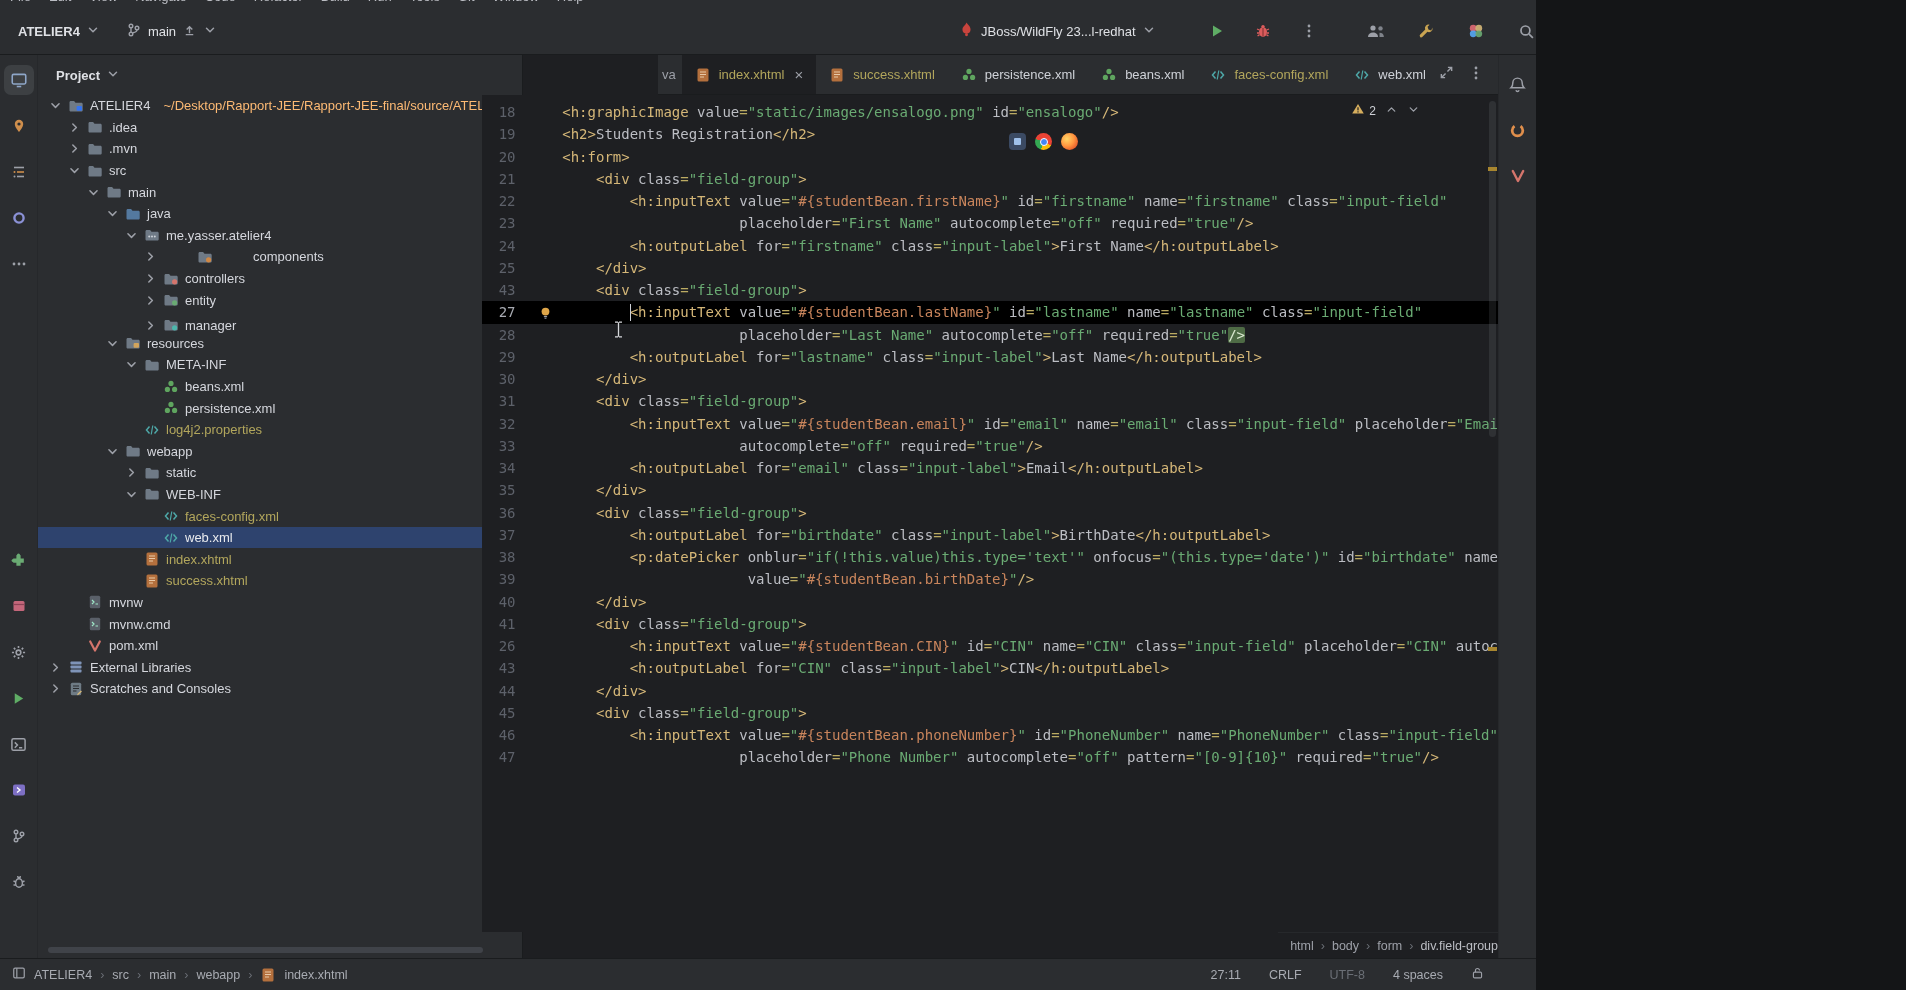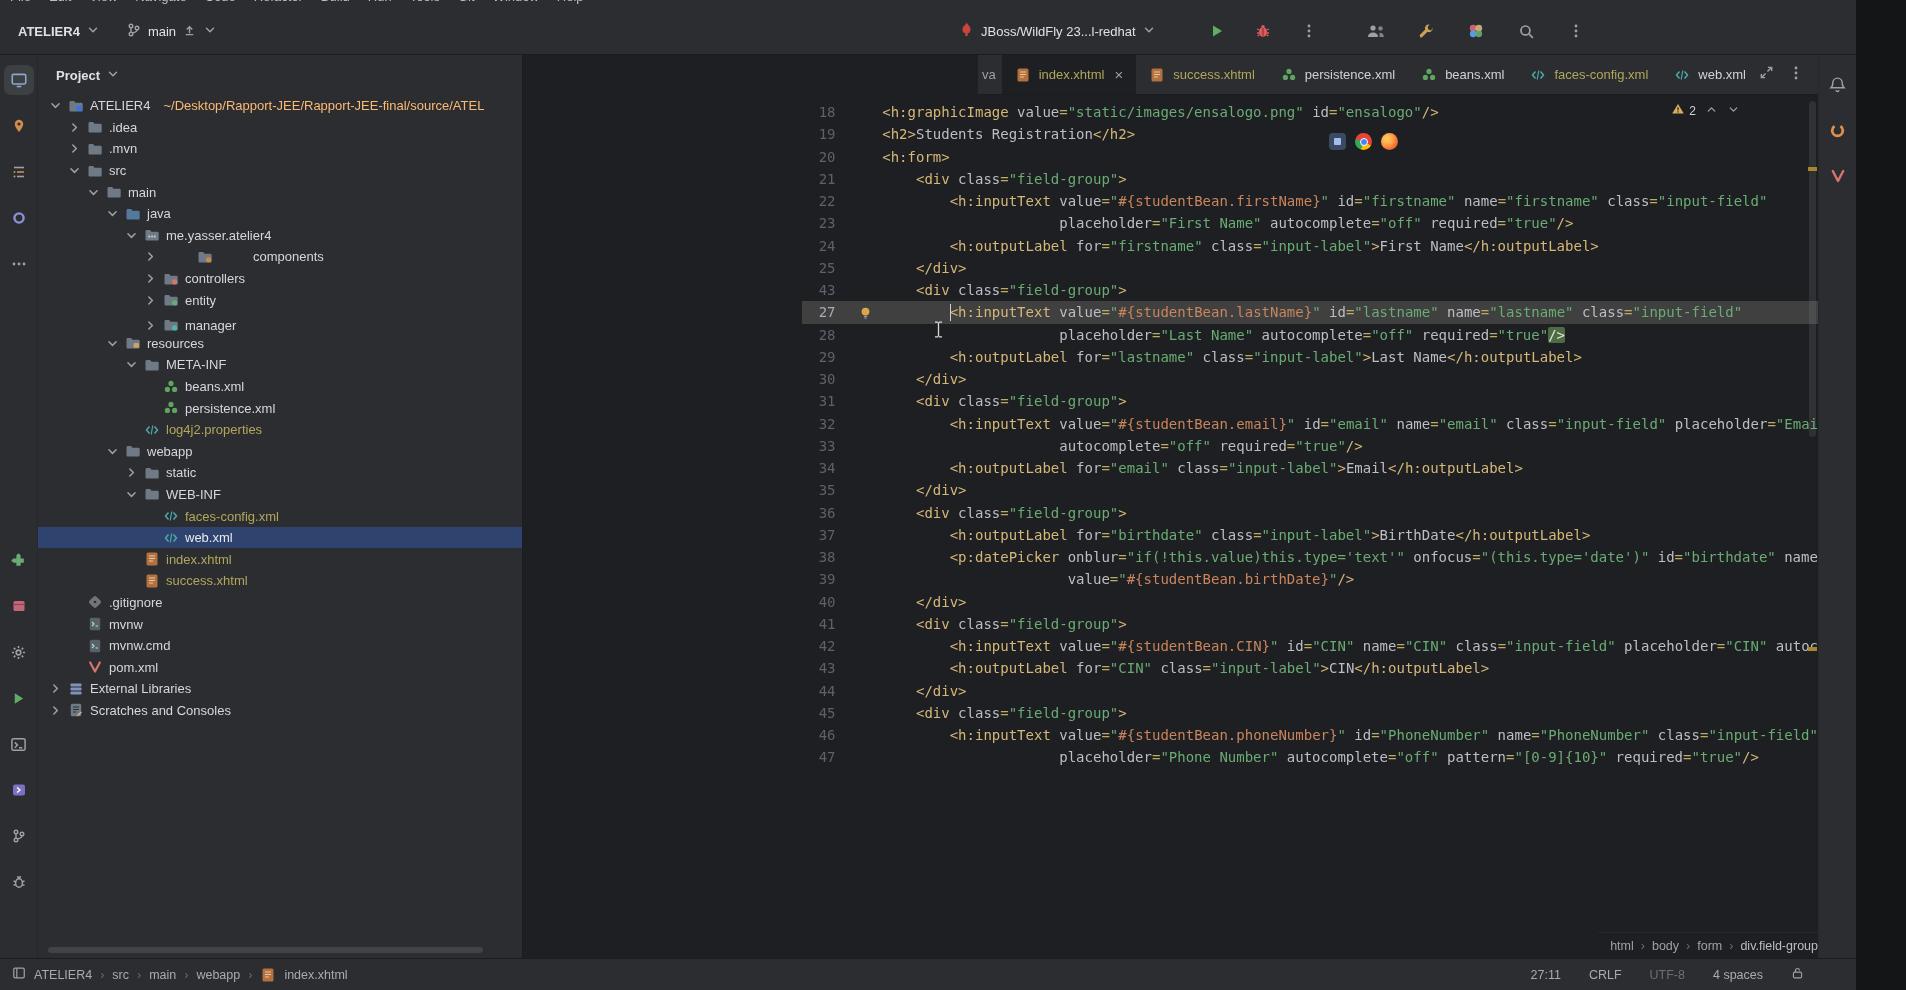--- a/index.html
+++ b/index.html
@@ -1,16 +1,16 @@
 <!DOCTYPE html>
 <html><head>
 <meta charset="utf-8">
 <style>
   html,body{margin:0;padding:0;background:#141517;}
-  .app{position:relative;width:1856px;height:990px;overflow:hidden;background:#1e1f22;
+  .app{position:relative;width:1536px;height:990px;overflow:hidden;background:#1e1f22;
        font-family:"Liberation Sans",sans-serif;color:#dfe1e5;-webkit-font-smoothing:antialiased;}
   
   .menubar{position:absolute;left:0;top:0;width:100%;height:8px;background:#2b2d30;overflow:hidden;}
   .menu-inner{display:flex;gap:18px;padding-left:10px;font-size:13px;line-height:20px;margin-top:-13px;color:#bcbec4;white-space:nowrap;}
   
   .toolbar{position:absolute;left:0;top:8px;width:100%;height:47px;background:#2b2d30;border-bottom:1px solid #1a1c1e;box-sizing:border-box;}
   .tb-left{position:absolute;left:10px;top:0;height:46px;display:flex;align-items:center;gap:10px;}
   .widget{display:flex;align-items:center;gap:6px;padding:5px 8px;border-radius:6px;font-size:13px;color:#dfe1e5;}
   .widget .wname{font-weight:600;}
   .tb-abs{position:absolute;top:0;height:46px;display:flex;align-items:center;gap:18px;}
@@ -41,21 +41,21 @@
   .tabbar{height:40px;background:#2b2d30;display:flex;align-items:stretch;border-bottom:1px solid #1a1c1e;box-sizing:border-box;}
   .partial-tab{display:flex;align-items:center;padding:0 6px 0 4px;color:#9da0a8;font-size:13px;}
   .tab{display:flex;align-items:center;gap:7px;padding:0 13px;font-size:13px;color:#cfd2d8;}
   .tab.active{background:#1e1f22;}
   .tclose{color:#9da0a8;font-size:15px;margin-left:3px;}
   .tab-actions{margin-left:auto;display:flex;align-items:center;gap:14px;padding-right:14px;}
   .codearea{position:relative;flex:1;background:#1e1f22;overflow:hidden;
             font-family:"DejaVu Sans Mono",monospace;font-size:14px;color:#bcbec4;}
   .codepad{padding-top:6px;}
   .crow{display:flex;height:22.25px;line-height:22.25px;position:relative;}
-  .crow.cur{background:#404040;}
+  .crow.cur{background:#000000;}
   .ln{flex:0 0 34px;text-align:right;padding-right:13px;color:#5d616a;}
   .cur .ln{color:#a8abb2;}
   .ct{white-space:pre;}
   .t{color:#d5b778;}
   .a{color:#bcab63;}
   .s{color:#6aab73;}
   .el{color:#c9855c;}
   .mtag{background:#4e6b45;color:#dcead2;border-radius:2px;}
   .caret{position:absolute;top:2.5px;width:1.6px;height:17px;background:#ced0d6;}
   .bulb{position:absolute;left:57px;top:3px;}
@@ -592,30 +592,20 @@
                 <rect x="2.5" y="1.5" width="11" height="13" rx="1.5" fill="#b4703d"></rect>
                 <path d="M5 5h6M5 7.5h6M5 10h4" stroke="#e8c9a8" stroke-width="1.1"></path>
               </svg>
             </span>
             <span class="tlabel olive">success.xhtml</span>
           </div>
           <div class="trow" style="padding-left: 29px;">
             <span class="chev"></span>
             <span class="ticon">
               <svg width="16" height="16" viewBox="0 0 16 16">
-                <rect x="3.2" y="3.2" width="9.6" height="9.6" rx="2" transform="rotate(45 8 8)" fill="#70757c"></rect>
-                <circle cx="8" cy="8" r="1.3" fill="#2b2d30"></circle>
-              </svg>
-            </span>
-            <span class="tlabel">.gitignore</span>
-          </div>
-          <div class="trow" style="padding-left: 29px;">
-            <span class="chev"></span>
-            <span class="ticon">
-              <svg width="16" height="16" viewBox="0 0 16 16">
                 <rect x="2.8" y="1.8" width="10.4" height="12.4" rx="1.5" fill="#5a6069"></rect>
                 <path d="M5 6l2 2-2 2M8.5 10H11" stroke="#9fe8c8" stroke-width="1.2" fill="none"></path>
               </svg>
             </span>
             <span class="tlabel">mvnw</span>
           </div>
           <div class="trow" style="padding-left: 29px;">
             <span class="chev"></span>
             <span class="ticon">
               <svg width="16" height="16" viewBox="0 0 16 16">
@@ -840,21 +830,21 @@
             </div>
             <div class="crow">
               <span class="ln">40</span>
               <span class="ct">        <span class="t">&lt;/div</span><span class="t">&gt;</span></span>
             </div>
             <div class="crow">
               <span class="ln">41</span>
               <span class="ct">        <span class="t">&lt;div</span> class<span class="a">=</span><span class="s">"field-group"</span><span class="t">&gt;</span></span>
             </div>
             <div class="crow">
-              <span class="ln">42</span>
+              <span class="ln">26</span>
               <span class="ct">            <span class="t">&lt;h:inputText</span> value<span class="a">=</span><span class="s">"</span><span class="el">#{studentBean.CIN}</span><span class="s">"</span> id<span class="a">=</span><span class="s">"CIN"</span> name<span class="a">=</span><span class="s">"CIN"</span> class<span class="a">=</span><span class="s">"input-field"</span> placeholder<span class="a">=</span><span class="s">"CIN"</span> autoc</span>
             </div>
             <div class="crow">
               <span class="ln">43</span>
               <span class="ct">            <span class="t">&lt;h:outputLabel</span> for<span class="a">=</span><span class="s">"CIN"</span> class<span class="a">=</span><span class="s">"input-label"</span><span class="t">&gt;</span>CIN<span class="t">&lt;/h:outputLabel</span><span class="t">&gt;</span></span>
             </div>
             <div class="crow">
               <span class="ln">44</span>
               <span class="ct">        <span class="t">&lt;/div</span><span class="t">&gt;</span></span>
             </div>

